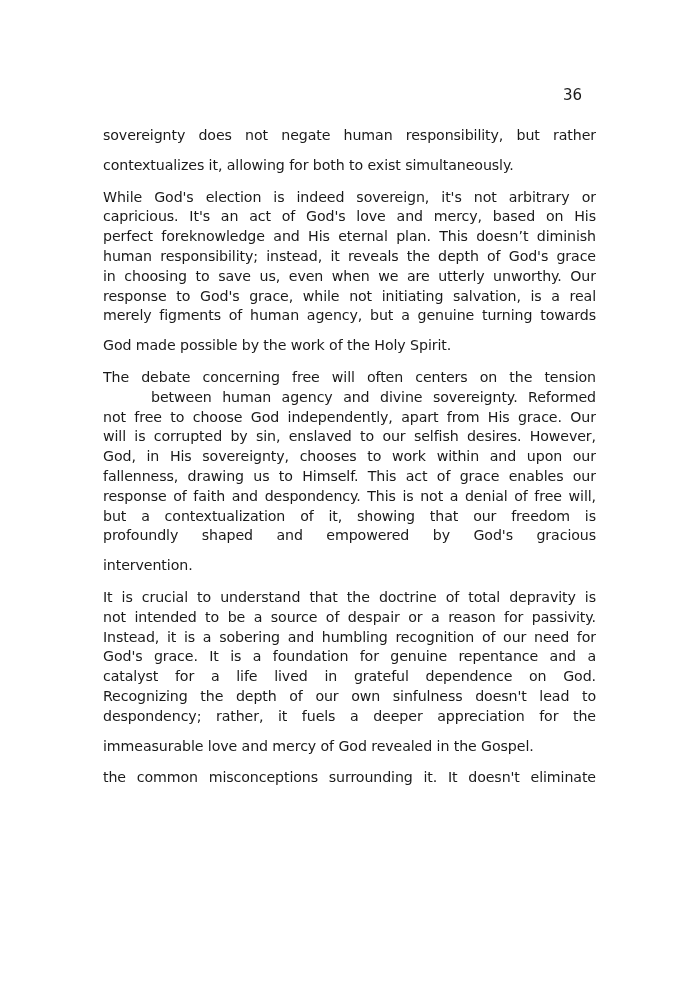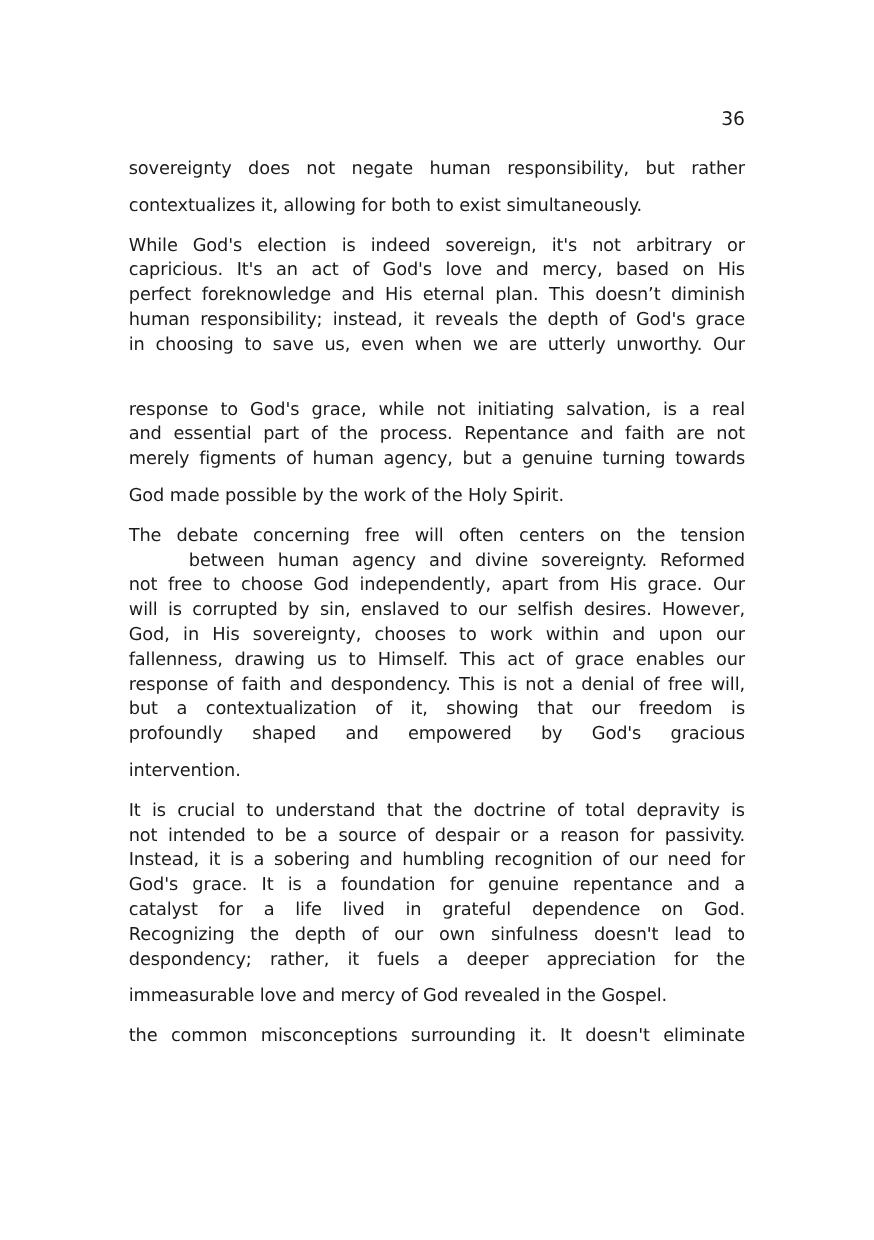--- a/index.html
+++ b/index.html
@@ -11,21 +11,21 @@
       width: 699px;
       height: 992px;
       position: relative;
       overflow: hidden;
       font-family: "DejaVu Sans", sans-serif;
       color: #1a1a1a;
     }
     .page-number {
       position: absolute;
       top: 86px;
-      right: 103px;
+      right: 117px;
       font-size: 15px;
       line-height: 18px;
       text-align: center;
     }
     .body-text {
       position: absolute;
       left: 103px;
       top: 126px;
       width: 493px;
     }
@@ -59,22 +59,21 @@
       <span class="line" style="white-space: normal; overflow: hidden;">sovereignty does not negate human responsibility, but rather</span>
       <span class="line last" style="white-space: normal; overflow: hidden;">contextualizes it, allowing for both to exist simultaneously.</span>
     </p>
 
     <p class="para">
       <span class="line" style="white-space: normal; overflow: hidden;">While God's election is indeed sovereign, it's not arbitrary or</span>
       <span class="line" style="white-space: normal; overflow: hidden;">capricious. It's an act of God's love and mercy, based on His</span>
       <span class="line" style="white-space: normal; overflow: hidden;">perfect foreknowledge and His eternal plan. This doesn’t diminish</span>
       <span class="line" style="white-space: normal; overflow: hidden;">human responsibility; instead, it reveals the depth of God's grace</span>
       <span class="line" style="white-space: normal; overflow: hidden;">in choosing to save us, even when we are utterly unworthy. Our</span>
-      <span class="line" style="white-space: normal; overflow: hidden; margin-top: 32px;">response to God's grace, while not initiating salvation, is a real</span>
-      <span class="line" style="white-space: normal; overflow: hidden;">and essential part of the process. Repentance and faith are not</span>
+      <span class="line" style="white-space: normal; overflow: hidden;">response to God's grace, while not initiating salvation, is a real</span>
       <span class="line" style="white-space: normal; overflow: hidden;">merely figments of human agency, but a genuine turning towards</span>
       <span class="line last" style="white-space: normal; overflow: hidden;">God made possible by the work of the Holy Spirit.</span>
     </p>
 
     <p class="para">
       <span class="line" style="white-space: normal; overflow: hidden;">The debate concerning free will often centers on the tension</span>
       <span class="line" style="white-space: normal; overflow: hidden; margin-left: 48px;">between human agency and divine sovereignty. Reformed</span>
       <span class="line" style="white-space: normal; overflow: hidden;">not free to choose God independently, apart from His grace. Our</span>
       <span class="line" style="white-space: normal; overflow: hidden;">will is corrupted by sin, enslaved to our selfish desires. However,</span>
       <span class="line" style="white-space: normal; overflow: hidden;">God, in His sovereignty, chooses to work within and upon our</span>

